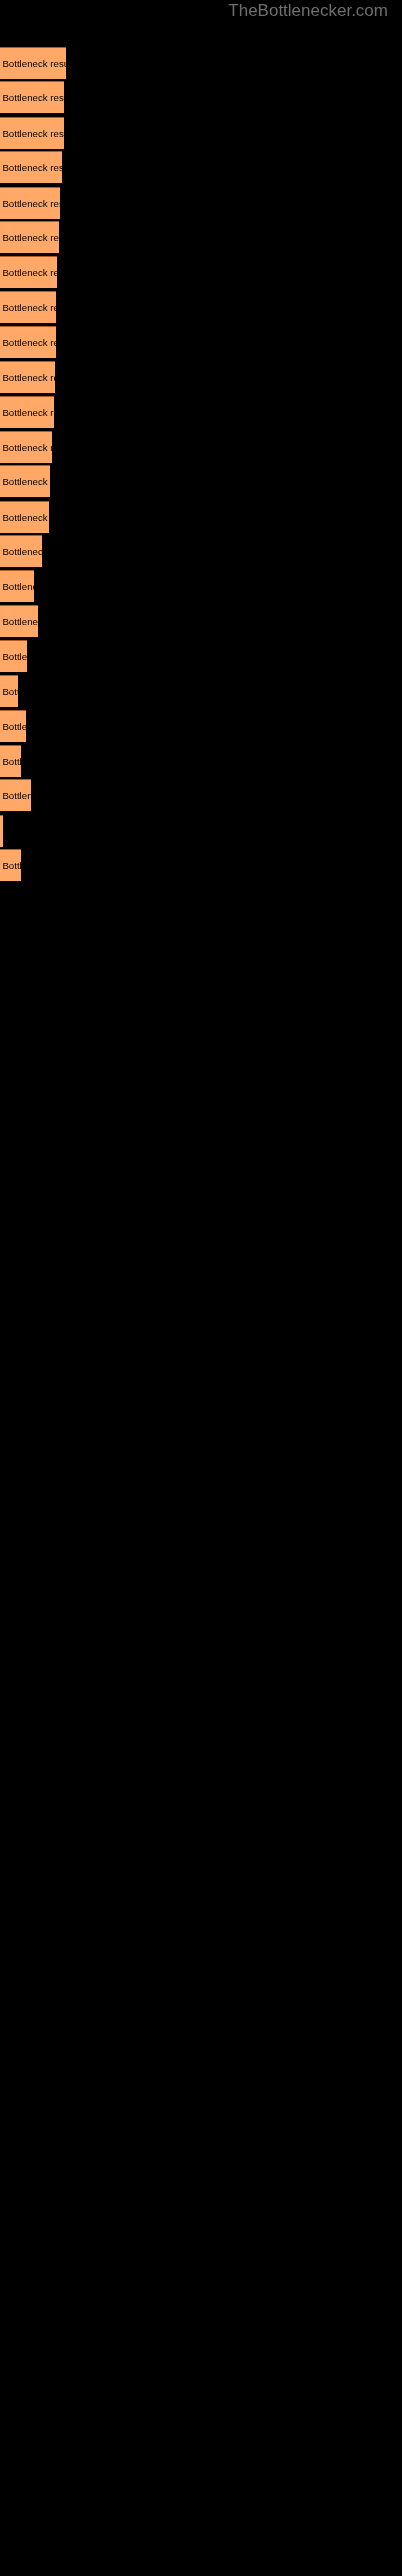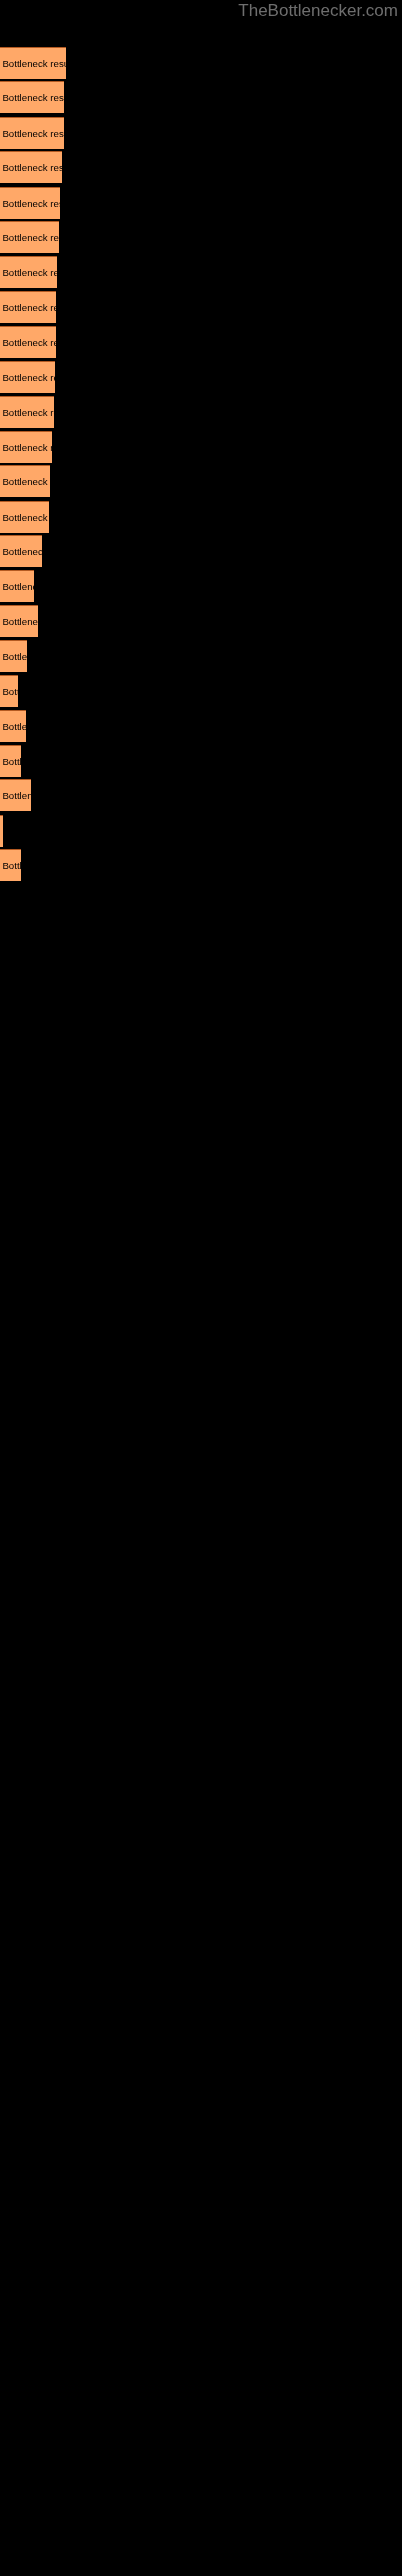--- a/index.html
+++ b/index.html
@@ -16,21 +16,21 @@
     -webkit-font-smoothing: antialiased;
   }
 
   .site-header {
     position: absolute;
     left: 0;
     top: 0;
     width: 403px;
     height: 22.5px;
     text-align: right;
-    padding-right: 5px;
+    padding-right: 15px;
     box-sizing: border-box;
   }
   .site-title {
     display: inline-block;
     color: #6e6e6e;
     font-size: 17px;
     line-height: 21px;
     letter-spacing: 0px;
     font-weight: 400;
     white-space: nowrap;

